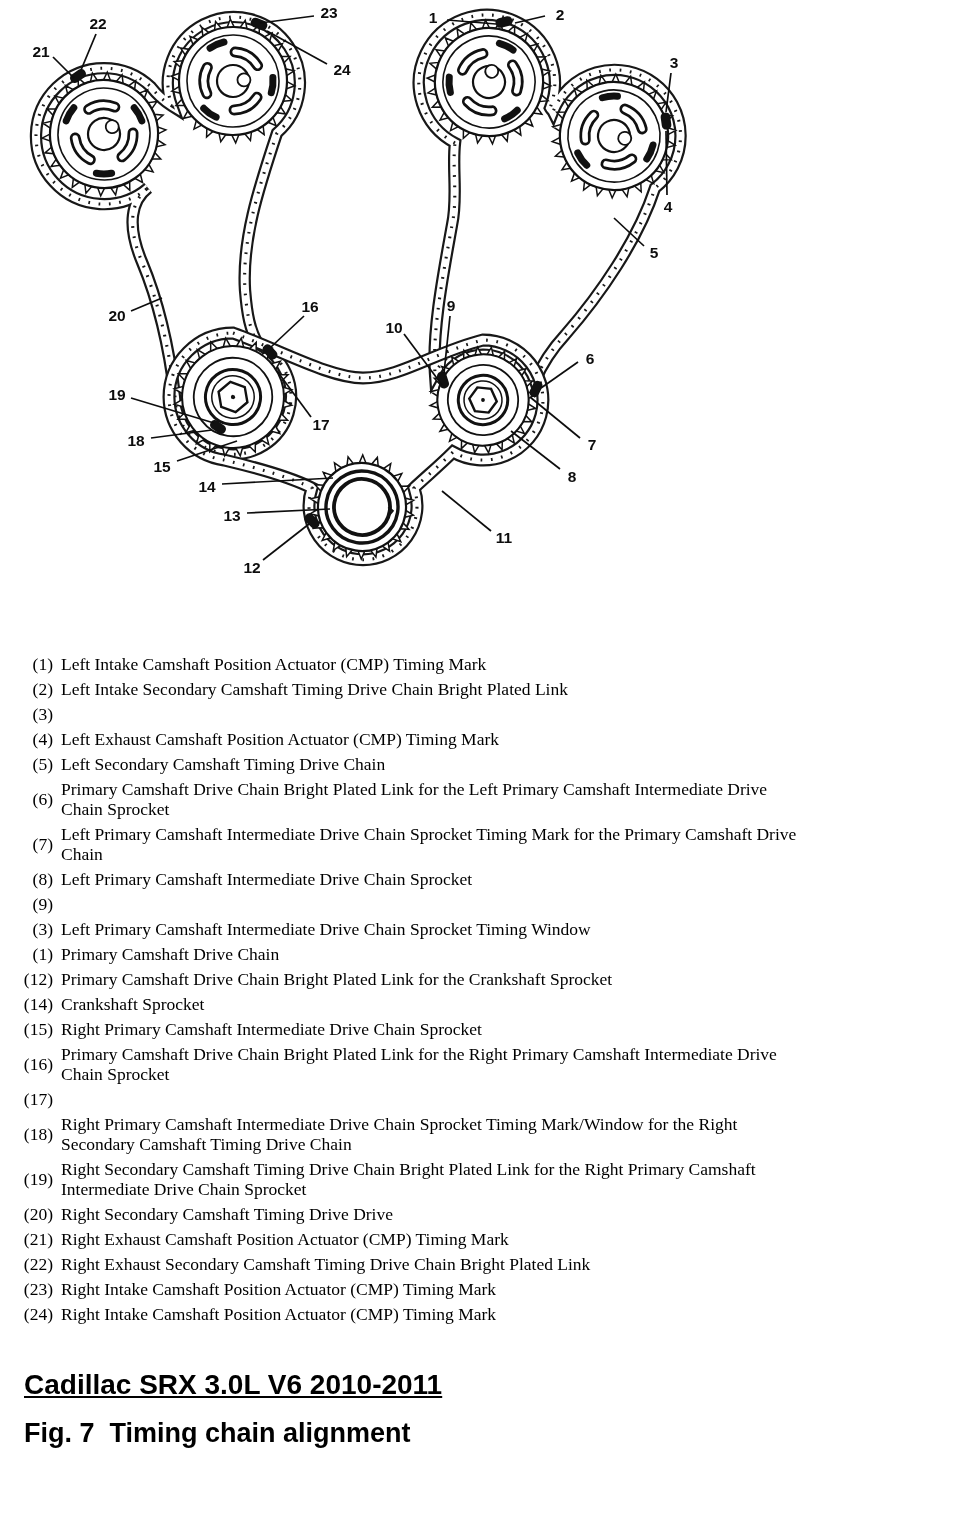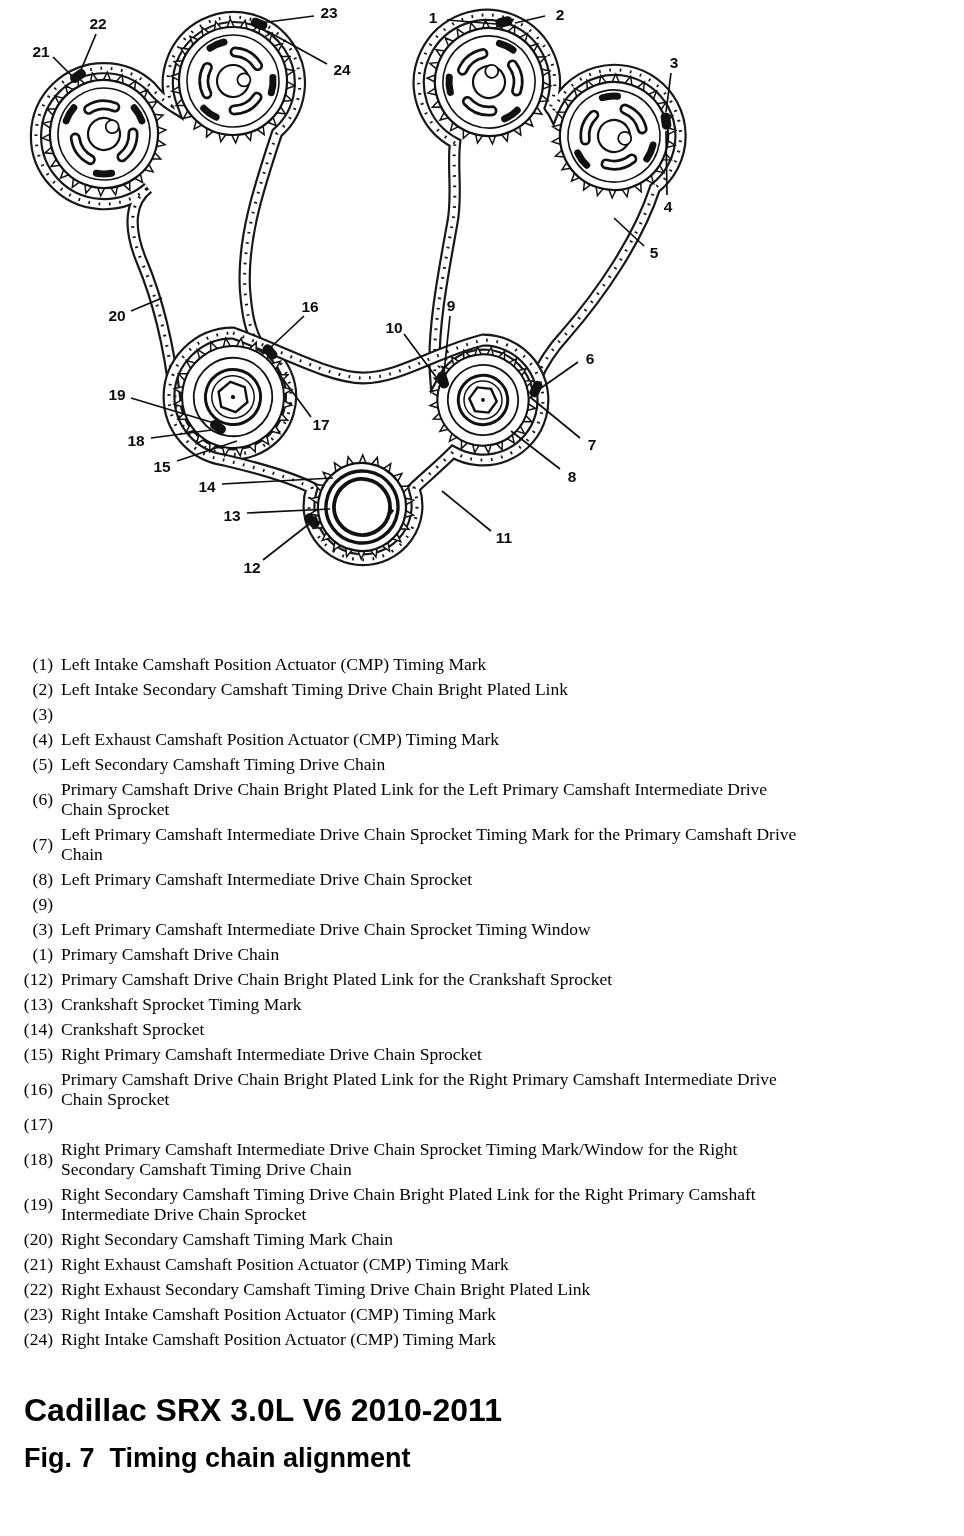--- a/index.html
+++ b/index.html
@@ -11,21 +11,21 @@
   .chain-inner{fill:none;stroke:#ffffff;stroke-width:8.6;}
   .chain-dots{fill:none;stroke:#181818;stroke-width:3.1;stroke-dasharray:1.7 8.6;}
   .sec .chain-outer{stroke-width:12.4;}
   .sec .chain-inner{stroke-width:8;}
   .leader{stroke:#0d0d0d;stroke-width:1.7;fill:none;}
   .legend{padding:36px 8px 0 16px;font-family:"Liberation Serif",serif;}
   .legend-row{display:flex;align-items:center;margin-bottom:5px;}
   .legend-num{flex:none;min-width:37px;text-align:right;margin-right:8px;font-size:17.5px;line-height:20px;}
   .legend-text{max-width:752px;font-size:17.5px;line-height:20px;}
   .titles{margin:46px 0 0 24px;font-family:"Liberation Sans",sans-serif;font-weight:bold;}
-  .title1{font-size:32px;line-height:30px;}
+  .title1{font-size:28px;line-height:30px;text-decoration:underline;}
   .title2{font-size:27px;line-height:29px;margin-top:19px;}
 </style>
 </head>
 <body>
 
 <div class="page">
 
   <div class="diagram-wrap">
     <svg id="fig-svg" width="964" height="618" viewBox="0 0 964 618">
 
@@ -242,24 +242,20 @@
       </div>
       <div class="legend-row">
         <div class="legend-num">(1)</div>
         <div class="legend-text">Primary Camshaft Drive Chain</div>
       </div>
       <div class="legend-row">
         <div class="legend-num">(12)</div>
         <div class="legend-text">Primary Camshaft Drive Chain Bright Plated Link for the Crankshaft Sprocket</div>
       </div>
       <div class="legend-row">
-        <div class="legend-num">(13)</div>
-        <div class="legend-text">Crankshaft Sprocket Timing Mark</div>
-      </div>
-      <div class="legend-row">
         <div class="legend-num">(14)</div>
         <div class="legend-text">Crankshaft Sprocket</div>
       </div>
       <div class="legend-row">
         <div class="legend-num">(15)</div>
         <div class="legend-text">Right Primary Camshaft Intermediate Drive Chain Sprocket</div>
       </div>
       <div class="legend-row">
         <div class="legend-num">(16)</div>
         <div class="legend-text">Primary Camshaft Drive Chain Bright Plated Link for the Right Primary Camshaft Intermediate Drive Chain Sprocket</div>
@@ -270,21 +266,21 @@
       <div class="legend-row">
         <div class="legend-num">(18)</div>
         <div class="legend-text">Right Primary Camshaft Intermediate Drive Chain Sprocket Timing Mark/Window for the Right Secondary Camshaft Timing Drive Chain</div>
       </div>
       <div class="legend-row">
         <div class="legend-num">(19)</div>
         <div class="legend-text">Right Secondary Camshaft Timing Drive Chain Bright Plated Link for the Right Primary Camshaft Intermediate Drive Chain Sprocket</div>
       </div>
       <div class="legend-row">
         <div class="legend-num">(20)</div>
-        <div class="legend-text">Right Secondary Camshaft Timing Mark Chain</div>
+        <div class="legend-text">Right Secondary Camshaft Timing Drive Drive</div>
       </div>
       <div class="legend-row">
         <div class="legend-num">(21)</div>
         <div class="legend-text">Right Exhaust Camshaft Position Actuator (CMP) Timing Mark</div>
       </div>
       <div class="legend-row">
         <div class="legend-num">(22)</div>
         <div class="legend-text">Right Exhaust Secondary Camshaft Timing Drive Chain Bright Plated Link</div>
       </div>
       <div class="legend-row">

